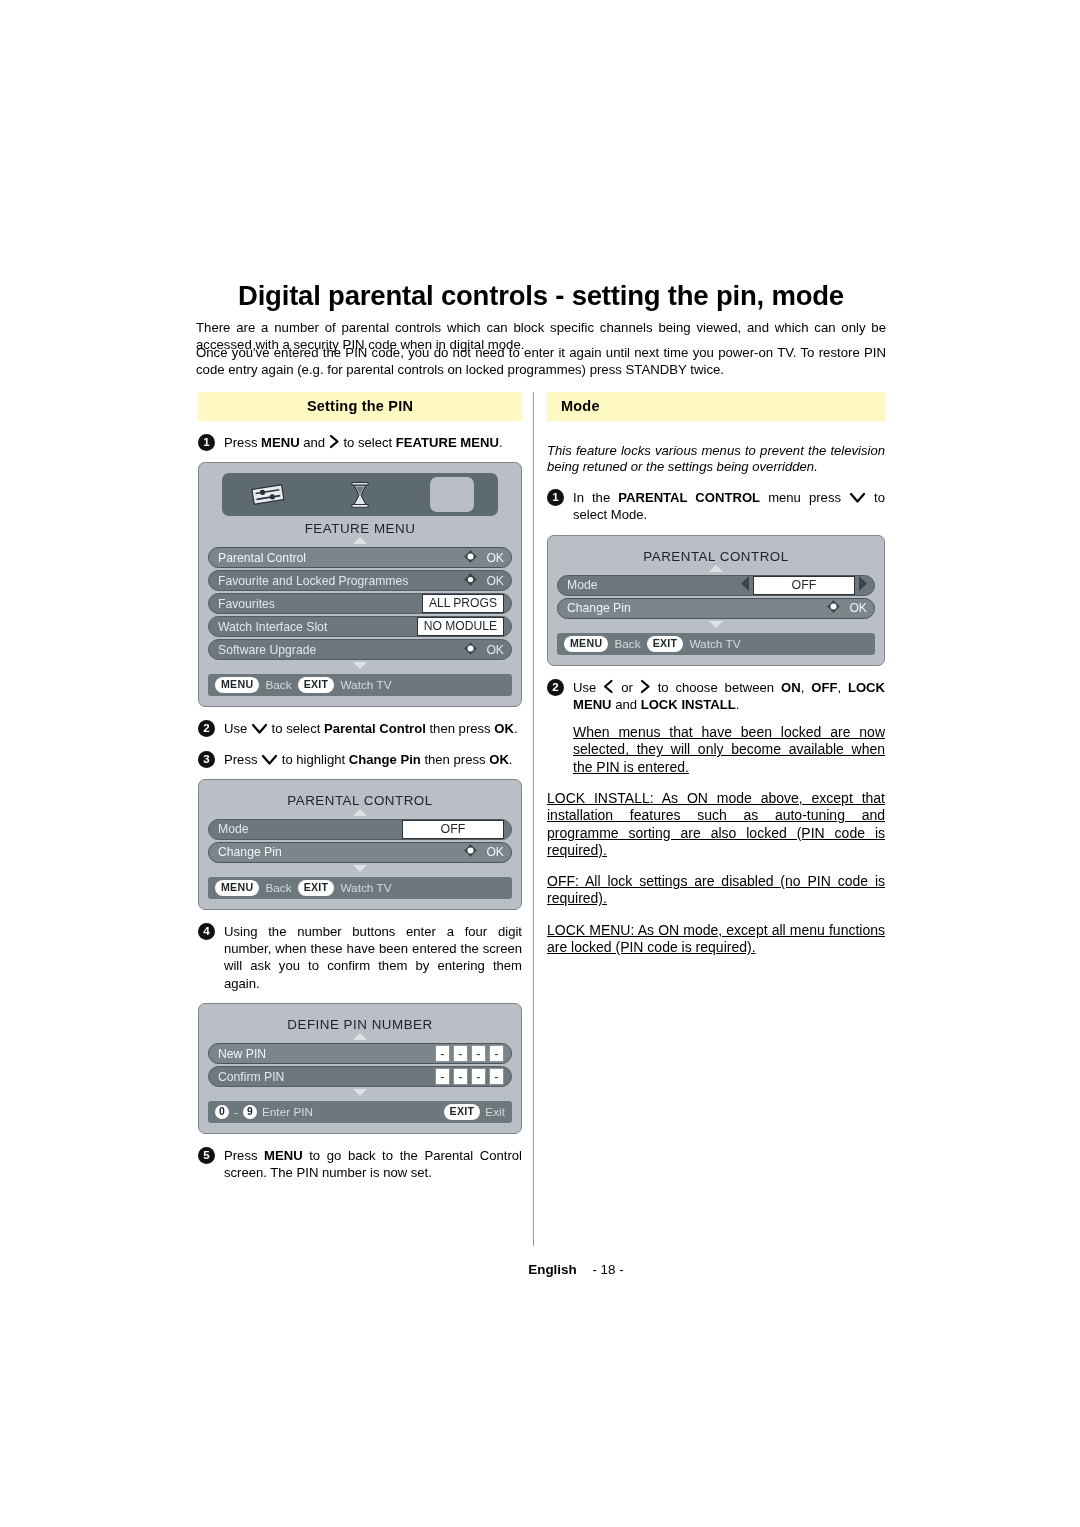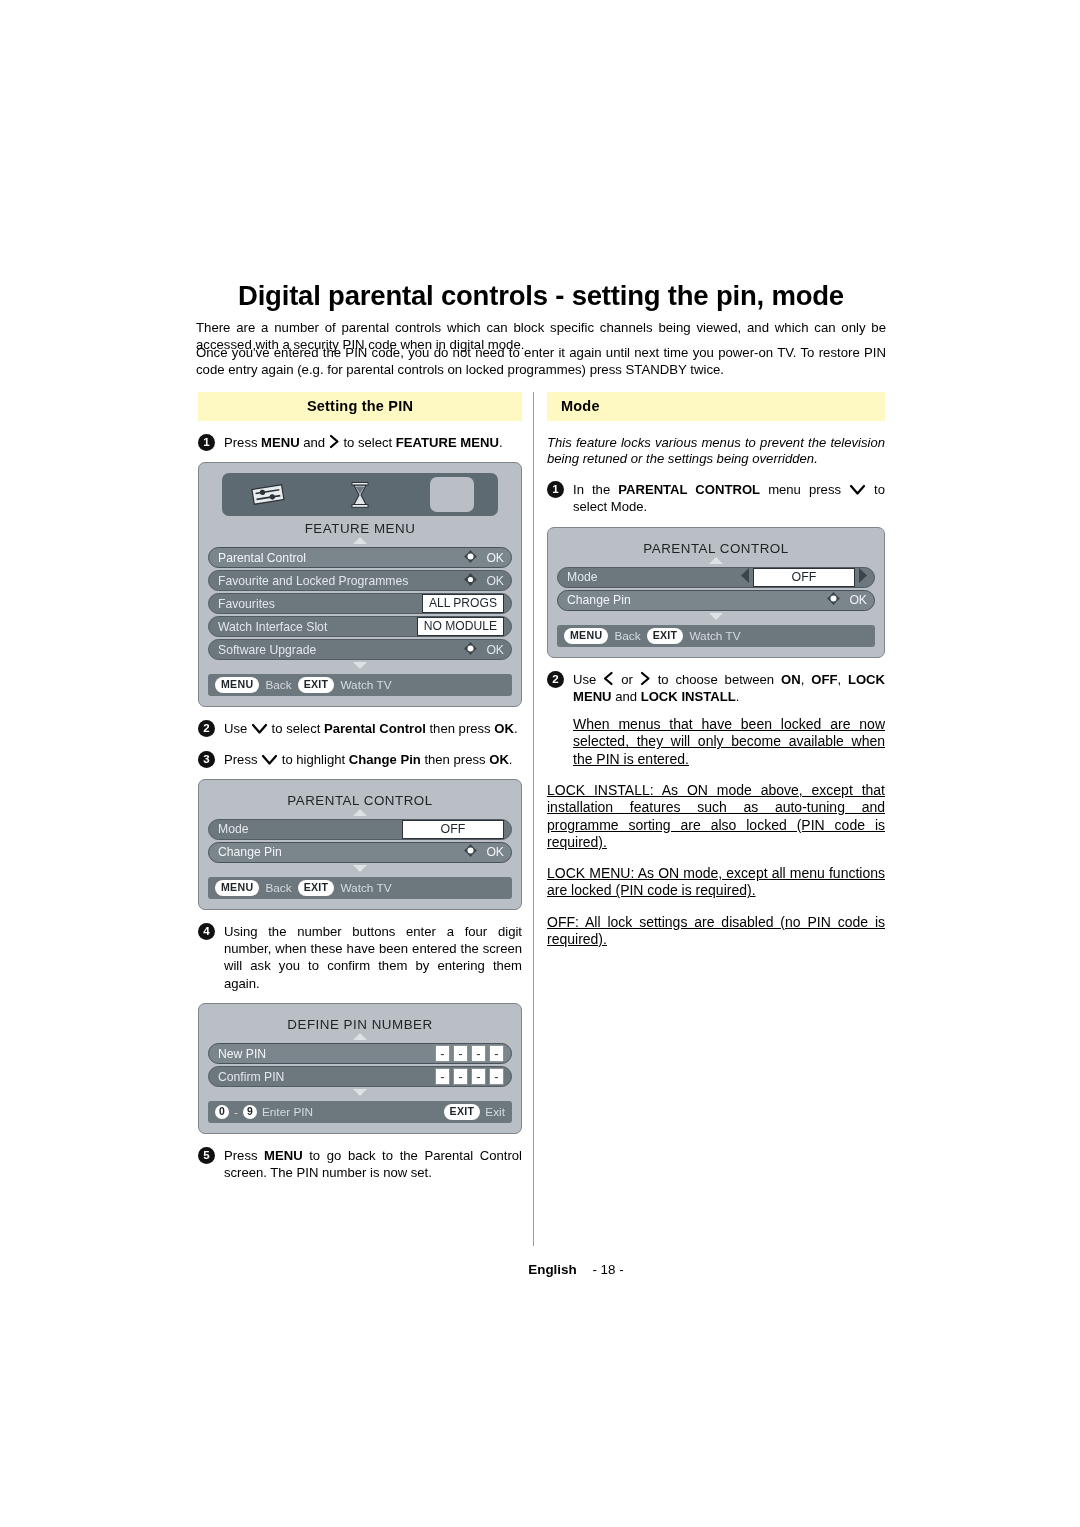--- a/index.html
+++ b/index.html
@@ -74,21 +74,21 @@
     font-weight: bold;
     padding: 6px 0 7px 0;
     letter-spacing: 0.2px;
   }
   #col-right .sect-header { text-align: left; padding-left: 14px; }
 
   .italic-note {
     font-style: italic;
     font-size: 13.1px;
     line-height: 16.4px;
-    margin-top: 14px;
+    margin-top: 22px;
     text-align: justify;
   }
 
   
   .step {
     position: relative;
     font-size: 13.1px;
     line-height: 17.3px;
     margin-top: 13px;
     padding-left: 26px;
@@ -575,22 +575,22 @@
           </svg></span>
       <span>or</span>
       <span class="g"><svg width="11" height="15" viewBox="0 0 11 15">
             <path d="M2 2 L8.5 7.5 L2 13" stroke="#000" stroke-width="2.2" fill="none" stroke-linecap="round" stroke-linejoin="round"></path>
           </svg></span>
       <span>to choose between <b>ON</b>, <b>OFF</b>, <b>LOCK MENU</b> and <b>LOCK INSTALL</b>.</span>
     </div>
 
     <p class="para indent">When menus that have been locked are now selected, they will only become available when the PIN is entered.</p>
     <p class="para">LOCK INSTALL: As ON mode above, except that installation features such as auto-tuning and programme sorting are also locked (PIN code is required).</p>
+    <p class="para">OFF: All lock settings are disabled (no PIN code is required).</p>
     <p class="para">LOCK MENU: As ON mode, except all menu functions are locked (PIN code is required).</p>
-    <p class="para">OFF: All lock settings are disabled (no PIN code is required).</p>
 
   </div>
 
   <div class="footer">
     <span class="lang">English</span>
     <span class="pg">- 18 -</span>
   </div>
 
 </div>
 

